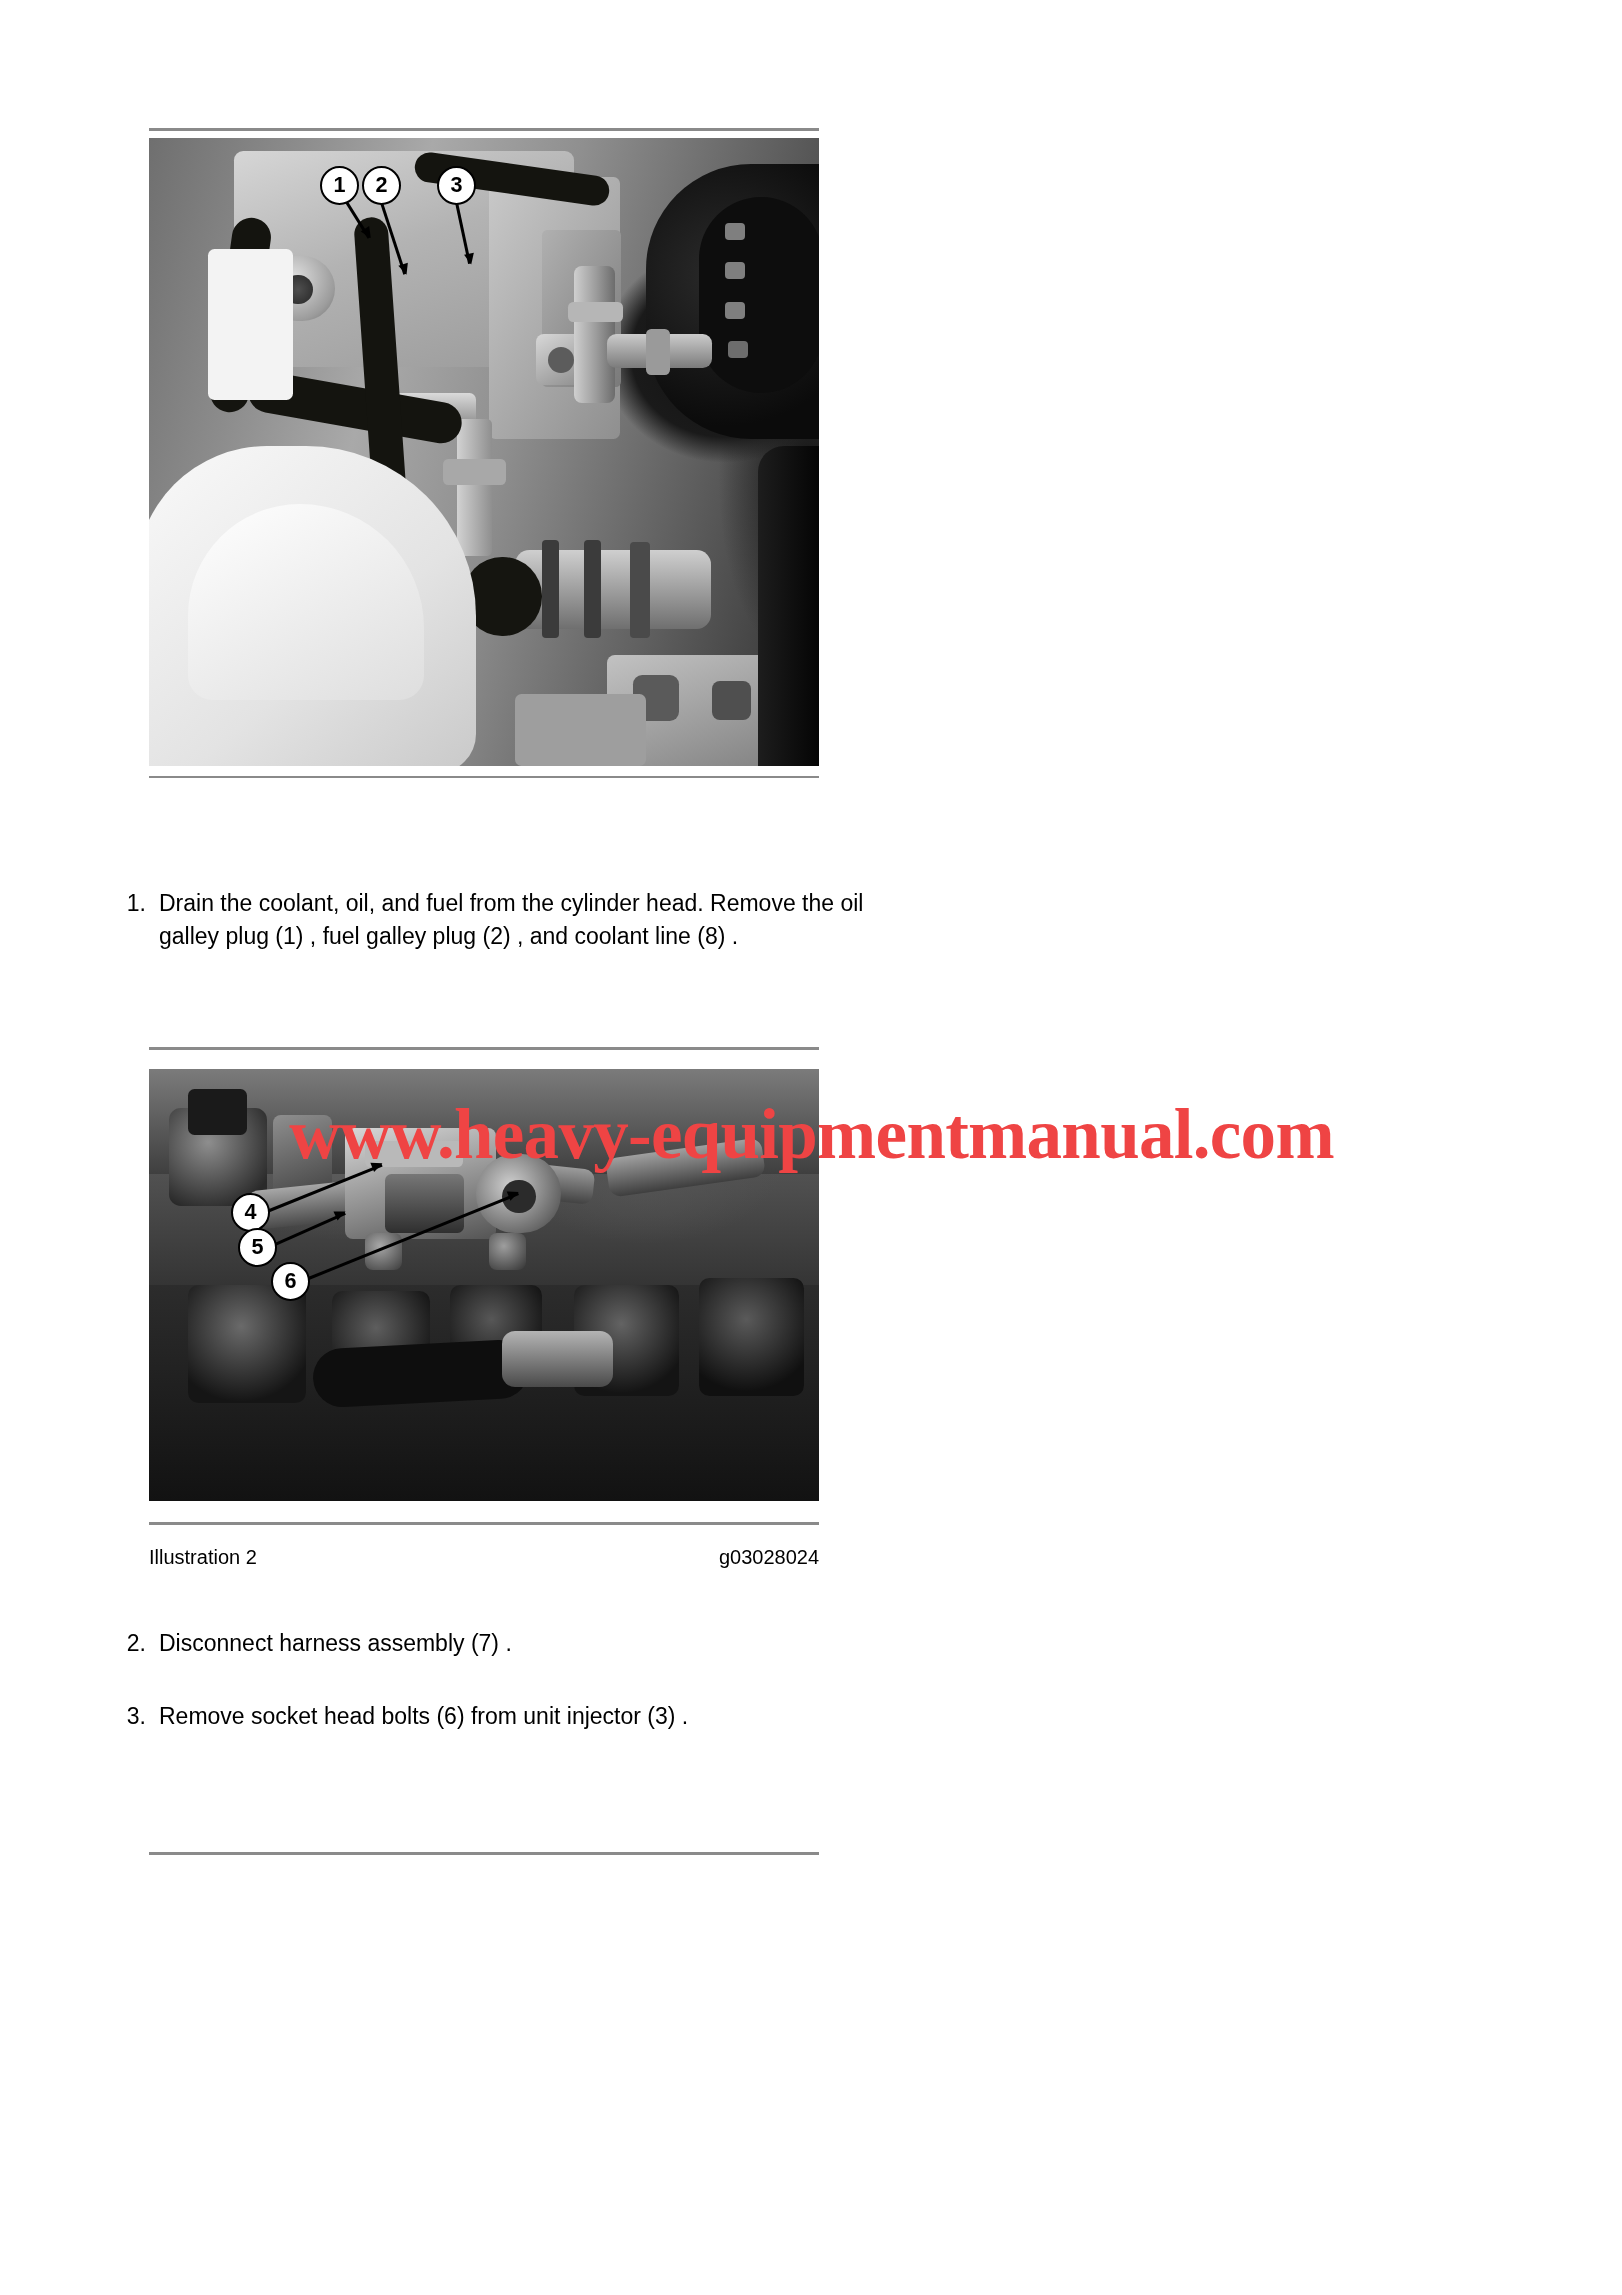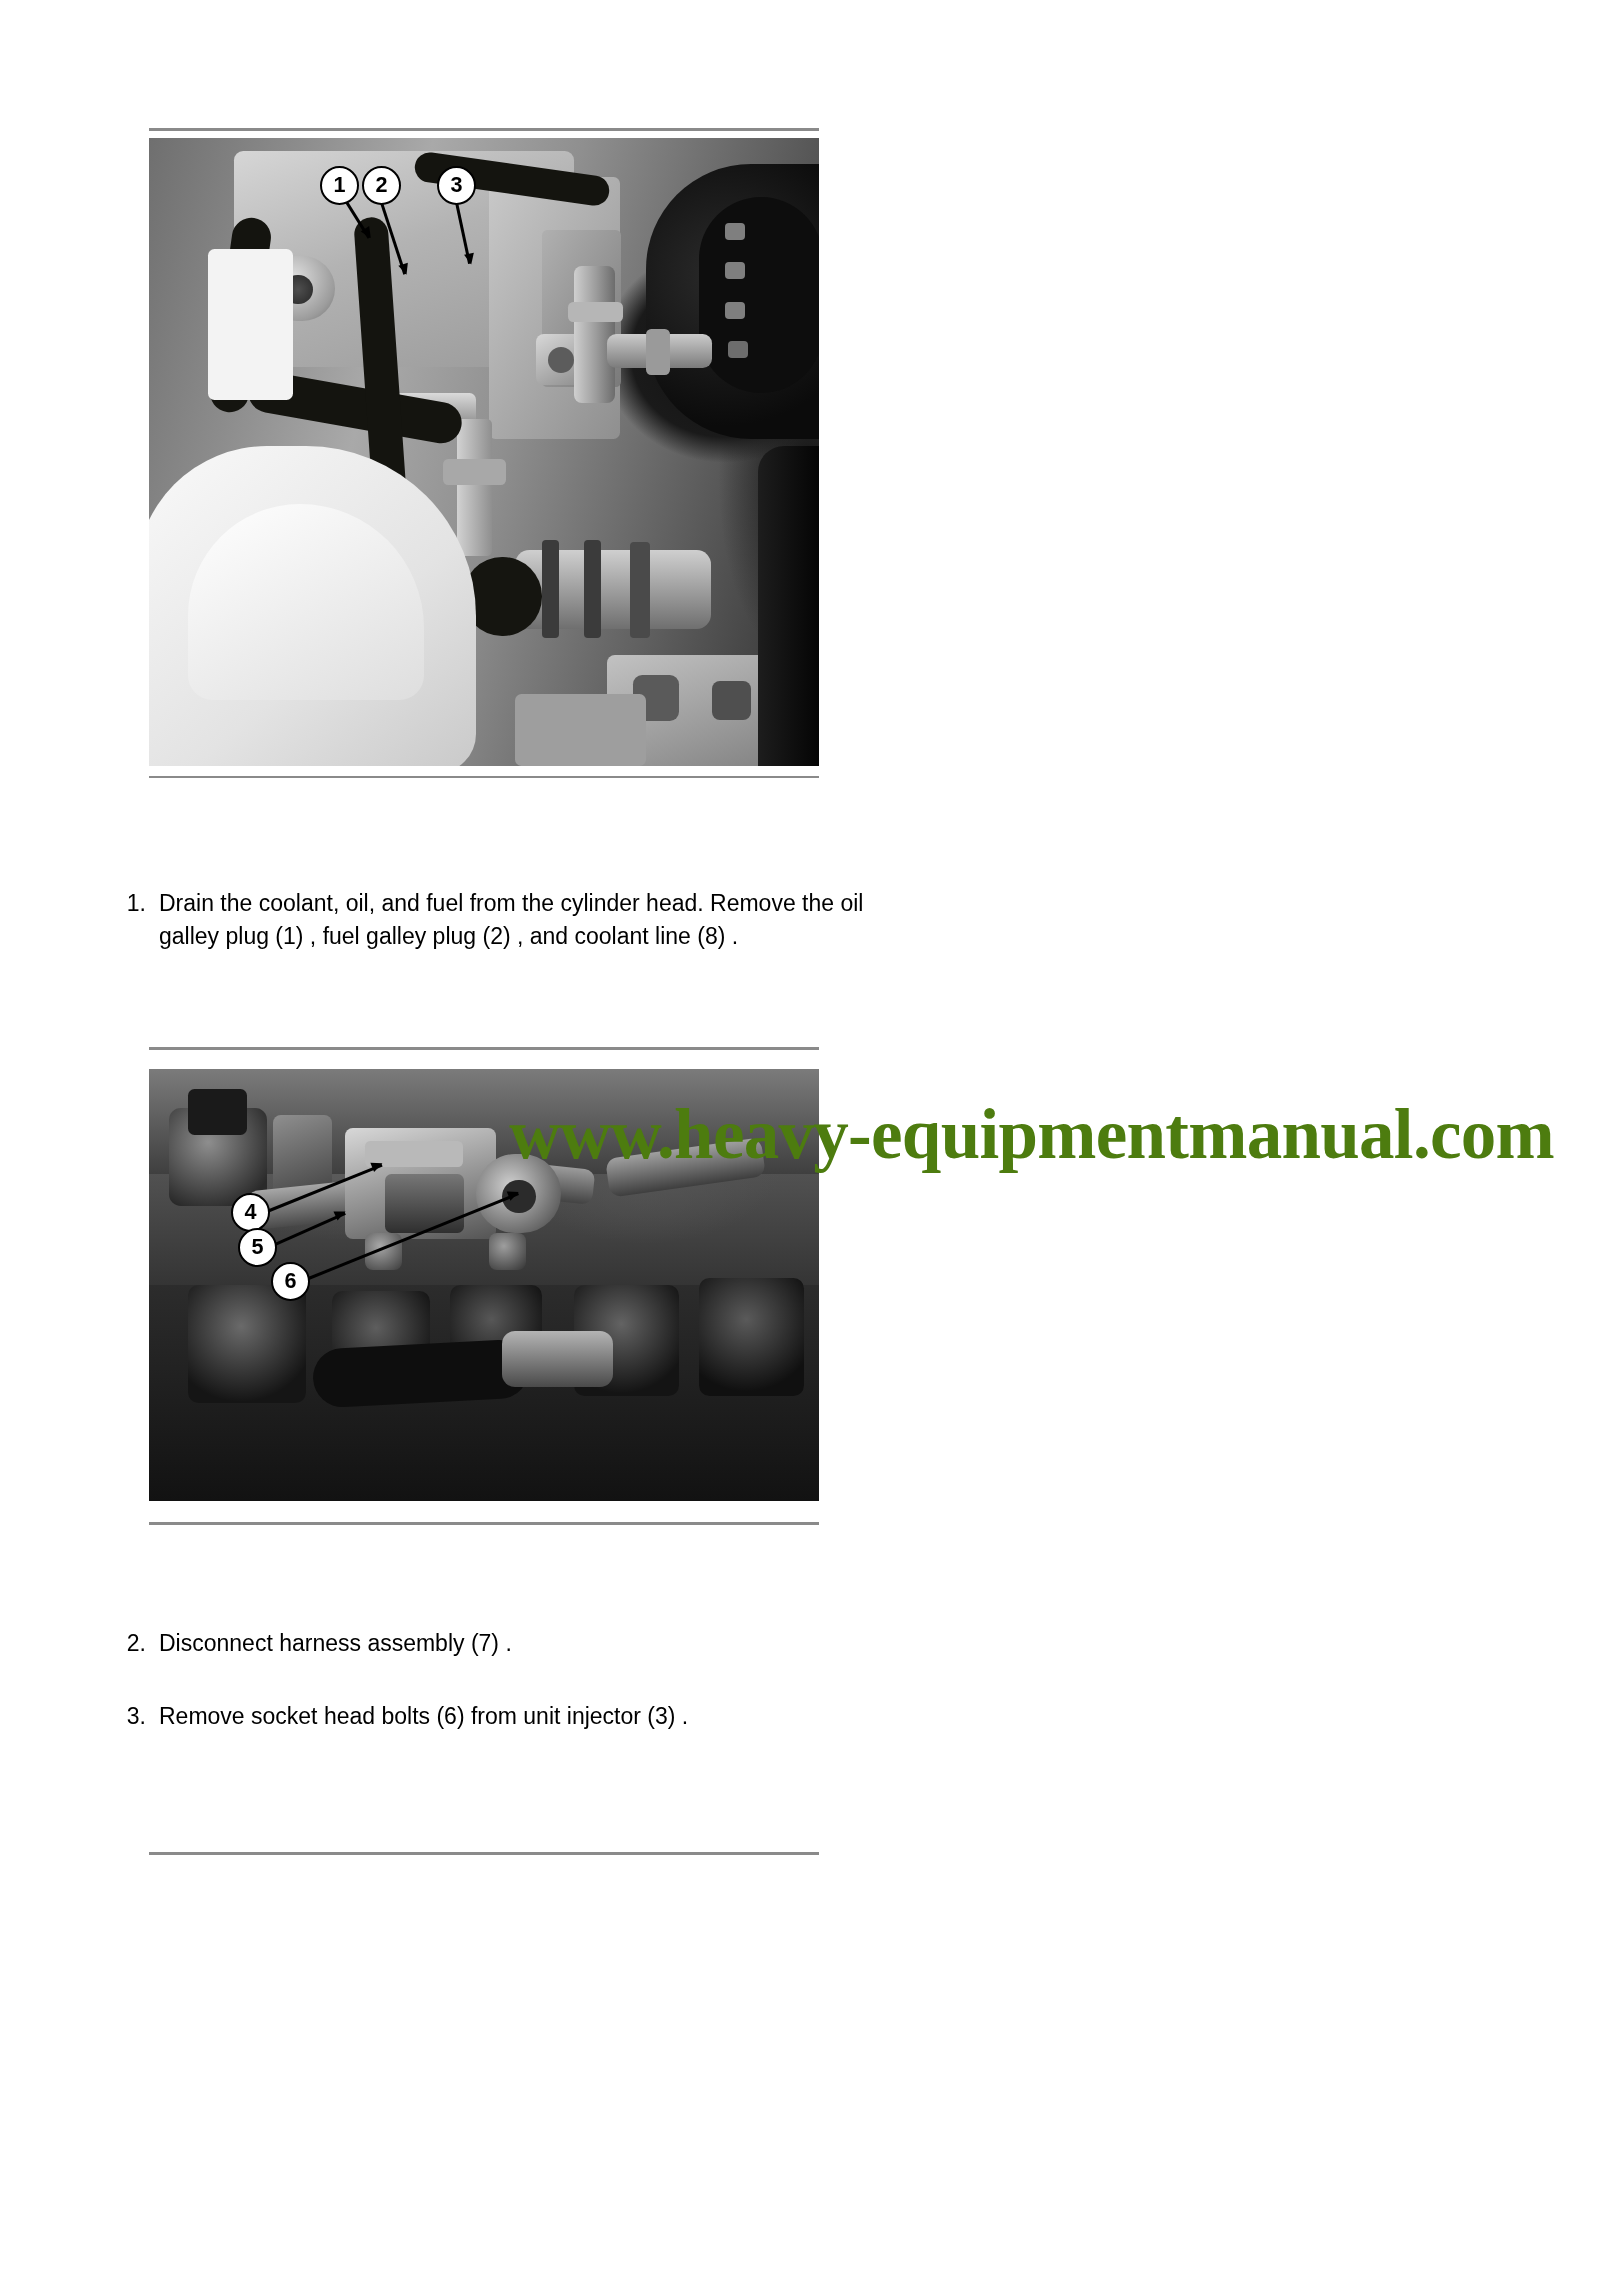--- a/index.html
+++ b/index.html
@@ -83,22 +83,22 @@
     margin-left: 54px;
     display: block;
   }
 
   
   .watermark {
     position: absolute;
     left: 69px;
     top: 1094px;
     width: 1485px;
-    text-align: right;
-    color: #4d7c0f;
+    text-align: center;
+    color: #ef4444;
     font-family: "Liberation Serif", serif;
     font-size: 71px;
     font-weight: 700;
     letter-spacing: -0.7px;
     white-space: nowrap;
     z-index: 40;
     pointer-events: none;
   }
 
   
@@ -280,20 +280,24 @@
         <div class="lead" style="left:157px; top:209px; width:229px; transform:rotate(-22deg);"></div>
 
         <div class="callout" style="left:82px; top:124px;">4</div>
         <div class="callout" style="left:89px; top:159px;">5</div>
         <div class="callout" style="left:122px; top:193px;">6</div>
       </div>
     </div>
 
     <div class="rule" style="margin-top: 21px;"></div>
 
+    <div class="caption-row">
+      <span class="caption-label">Illustration 2</span>
+      <span class="caption-code">g03028024</span>
+    </div>
   </div>
 
   <div class="step" style="top: 1627px;">
     <span class="step-num">2.</span>
     <span class="step-text">Disconnect harness assembly (7) .</span>
   </div>
 
   <div class="step" style="top: 1700px;">
     <span class="step-num">3.</span>
     <span class="step-text">Remove socket head bolts (6) from unit injector (3) .</span>

